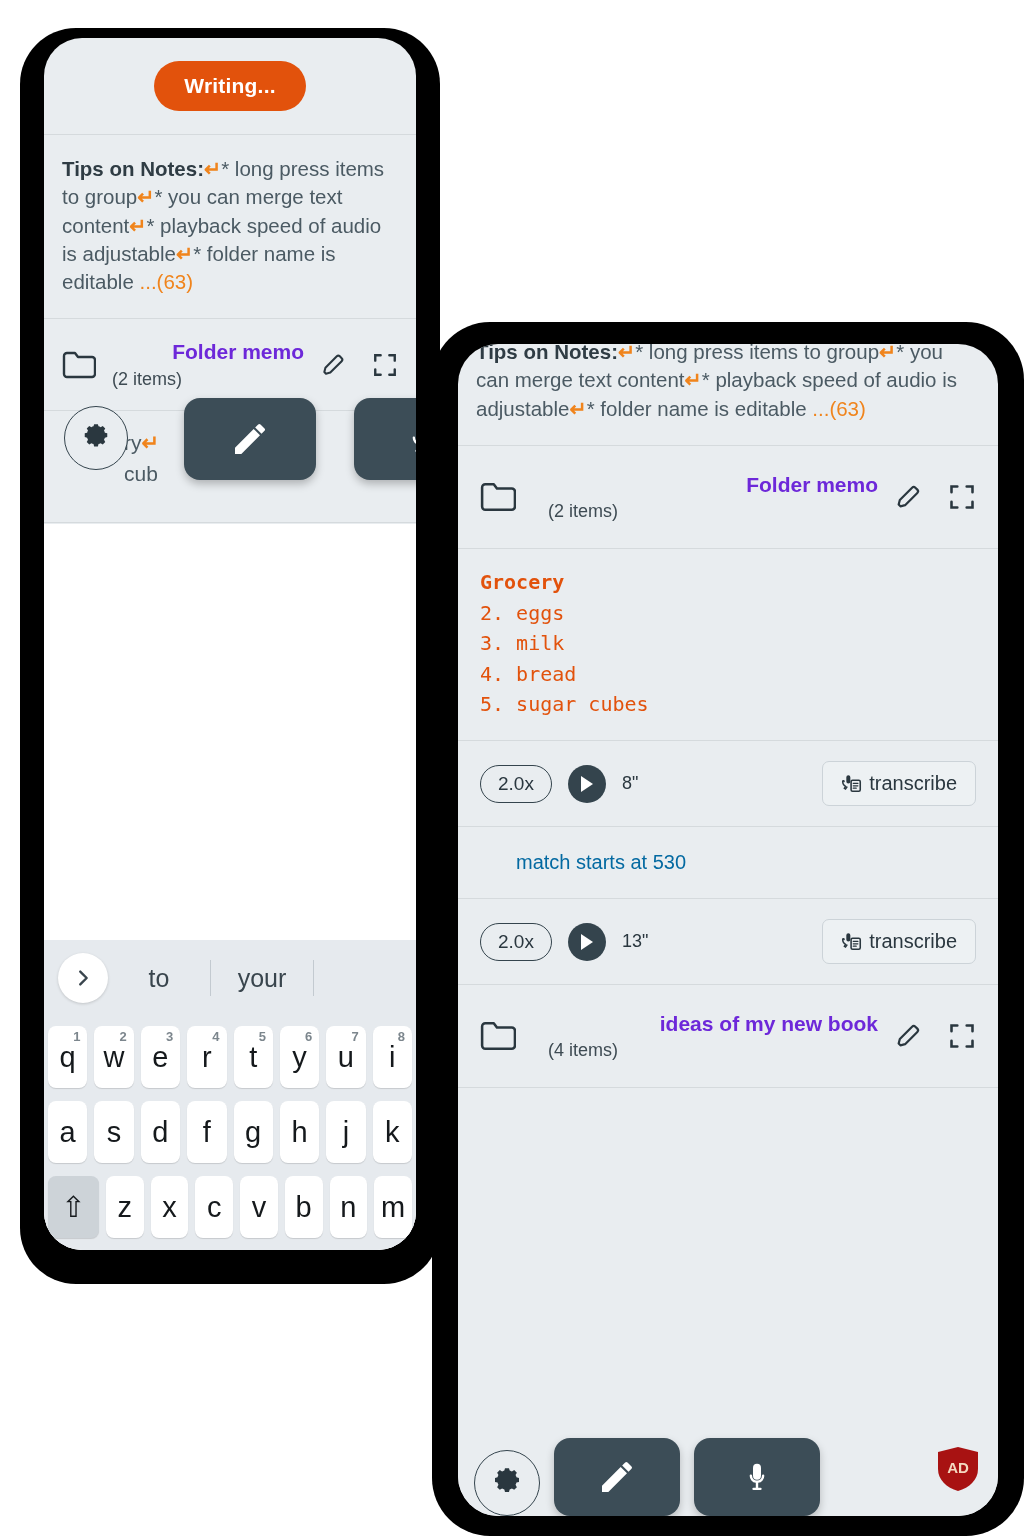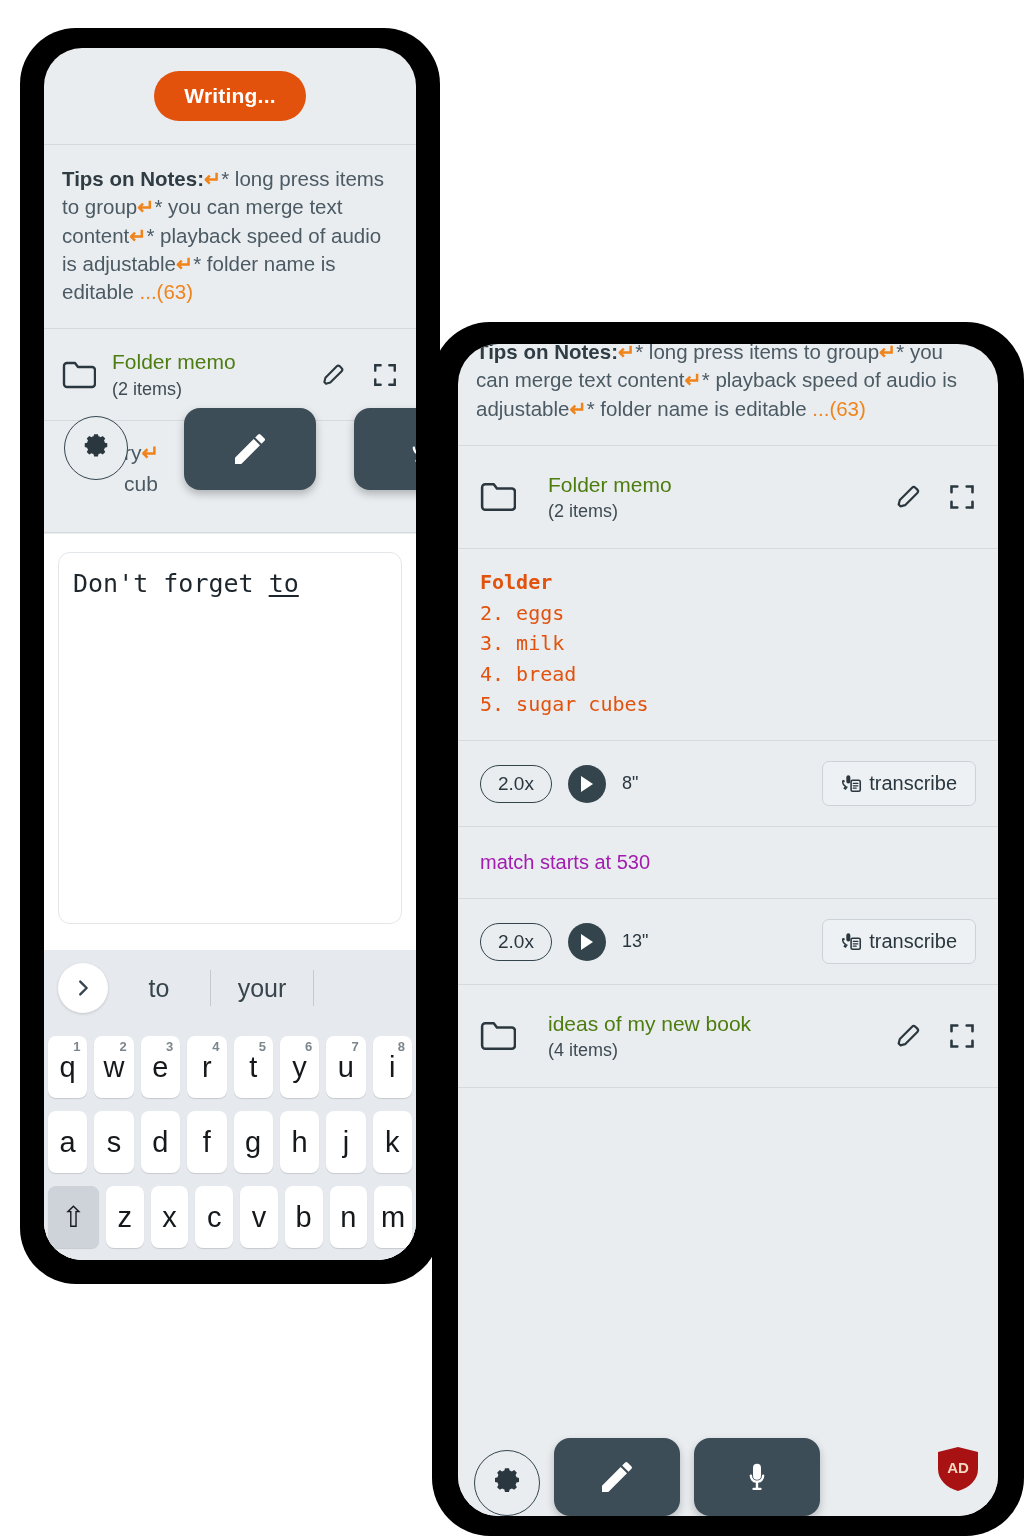--- a/index.html
+++ b/index.html
@@ -9,21 +9,21 @@
     font-family:"Liberation Sans", sans-serif;
   }
   #stage{ position:relative; width:1024px; height:1536px; }
 
   
   .phone{ position:absolute; background:#000; }
   .phone .screen{ position:absolute; overflow:hidden; background:#e9edf0; }
 
   
   #phone-left{ left:20px; top:28px; width:420px; height:1256px; border-radius:56px; }
-  #phone-left .screen{ left:24px; top:20px; width:372px; height:1212px; border-radius:38px; }
+  #phone-left .screen{ left:24px; top:10px; width:372px; height:1212px; border-radius:38px; }
   
   .btn-bump{ position:absolute; background:#000; }
   #pl-vol1{ left:0px; top:360px; width:24px; height:58px; border-radius:6px 0 0 6px; }
   #pl-vol2{ left:0px; top:436px; width:24px; height:58px; border-radius:6px 0 0 6px; }
   #pl-pwr { right:-6px; top:520px; width:12px; height:92px; border-radius:0 6px 6px 0; }
 
   
   #phone-right{ left:432px; top:322px; width:592px; height:1214px; border-radius:58px; }
   #phone-right .screen{ left:26px; top:22px; width:540px; height:1172px; border-radius:40px; }
   #pr-pwr{ right:-4px; top:270px; width:12px; height:120px; border-radius:0 6px 6px 0; }
@@ -38,21 +38,21 @@
 
   
   .tips{ padding:20px 18px 22px 18px; color:#4b5a63; font-size:20.5px; line-height:1.38; }
   .tips b{ color:#2f3c44; font-weight:bold; }
   .ret{ color:#f0841c; font-weight:bold; }
   .more{ color:#f0841c; }
 
   
   .folder{ display:flex; align-items:center; padding:20px 18px; gap:16px; }
   .folder .ftext{ flex:1; }
-  .folder .fname{ font-size:21px; font-weight:normal; color:#4d7c0f; line-height:1.25; }
+  .folder .fname{ font-size:21px; font-weight:bold; color:#6d28d9; line-height:1.25;text-align:right; }
   .folder .fcount{ font-size:18px; color:#3e4b53; margin-top:3px; }
   .folder .facts{ display:flex; align-items:center; gap:26px; }
   svg{ display:block; }
 
   
   .note{ padding:16px 18px 18px 18px; font-family:"DejaVu Sans Mono", monospace;
          color:#e2520c; font-size:19px; line-height:1.53; }
   .note .title{ font-weight:bold; }
 
   
@@ -61,21 +61,21 @@
           font-size:19px; color:#2a373f; font-weight:500;}
   .play{ width:38px; height:38px; border-radius:50%; background:#34444d;
          display:flex; align-items:center; justify-content:center; }
   .dur{ font-size:18px; color:#2a373f; }
   .spacer{ flex:1; }
   .transcribe{ border:1px solid #ccd3d8; border-radius:7px; background:#edf1f3;
                padding:10px 18px; display:flex; align-items:center; gap:6px;
                font-size:20px; color:#2a373f; }
 
   
-  .match{ padding:18px; font-size:20px; color:#a21caf; }
+  .match{ padding:18px; font-size:20px; color:#0369a1;margin-left:36px; }
 
   
   .toolbar{ position:absolute; left:0; right:0; bottom:0; height:150px;
             background:#e9edf0; display:flex; align-items:flex-end; gap:14px; padding:0 16px; }
   .gear{ width:66px; height:66px; border-radius:50%; border:1.7px solid #34444d;
          display:flex; align-items:center; justify-content:center; background:#e9edf0; }
   .bigbtn{ width:126px; height:78px; border-radius:16px; background:#3c4d57;
            display:flex; align-items:center; justify-content:center;
            box-shadow:0 4px 8px rgba(0,0,0,.22); }
   .adbadge{ position:absolute; right:18px; bottom:24px; width:44px; height:46px; }
@@ -179,23 +179,20 @@
         </svg>
       </div>
       <div class="fl-btn" style="left:310px; top:360px; width:132px; height:82px;">
         <svg width="32" height="38" viewBox="0 0 24 24" fill="#fff">
           <path d="M12 14a3 3 0 003-3V5a3 3 0 00-6 0v6a3 3 0 003 3z"></path>
           <path d="M17.5 11a.9.9 0 10-1.8 0 3.7 3.7 0 01-7.4 0 .9.9 0 10-1.8 0 5.5 5.5 0 004.6 5.4V20h-1.7a.9.9 0 100 1.8h5.2a.9.9 0 100-1.8H12.9v-3.6A5.5 5.5 0 0017.5 11z"></path>
         </svg>
       </div>
 
       <div id="editor-overlay">
-        <div class="editbox">
-          <div class="etext"><span>Don't forget </span><u>to</u></div>
-        </div>
 
         <div class="sugg">
           <div class="arrow">
             <svg width="22" height="22" viewBox="0 0 24 24" fill="none" stroke="#39454d" stroke-width="2.6" stroke-linecap="round" stroke-linejoin="round">
                 <path d="M9 5l7 7-7 7"></path>
               </svg>
           </div>
           <div class="word">to</div>
           <div class="divider"></div>
           <div class="word">your</div>
@@ -294,21 +291,21 @@
           <span>
             <svg width="28" height="28" viewBox="0 0 24 24" stroke="#2a373f" stroke-width="2.2" fill="none" stroke-linecap="round">
               <path d="M3 8V3h5M21 8V3h-5M3 16v5h5M21 16v5h-5"></path>
             </svg>
           </span>
         </div>
       </div>
       <div class="sep"></div>
 
       <div class="note" style="padding:18px 22px 20px 22px; font-size:20px;">
-        <div class="title">Folder</div>
+        <div class="title">Grocery</div>
         <div>2. eggs</div>
         <div>3. milk</div>
         <div>4. bread</div>
         <div>5. sugar cubes</div>
       </div>
       <div class="sep"></div>
 
       <div class="audio" style="padding:20px 22px;">
         <div class="speed">2.0x</div>
         <div class="play">

